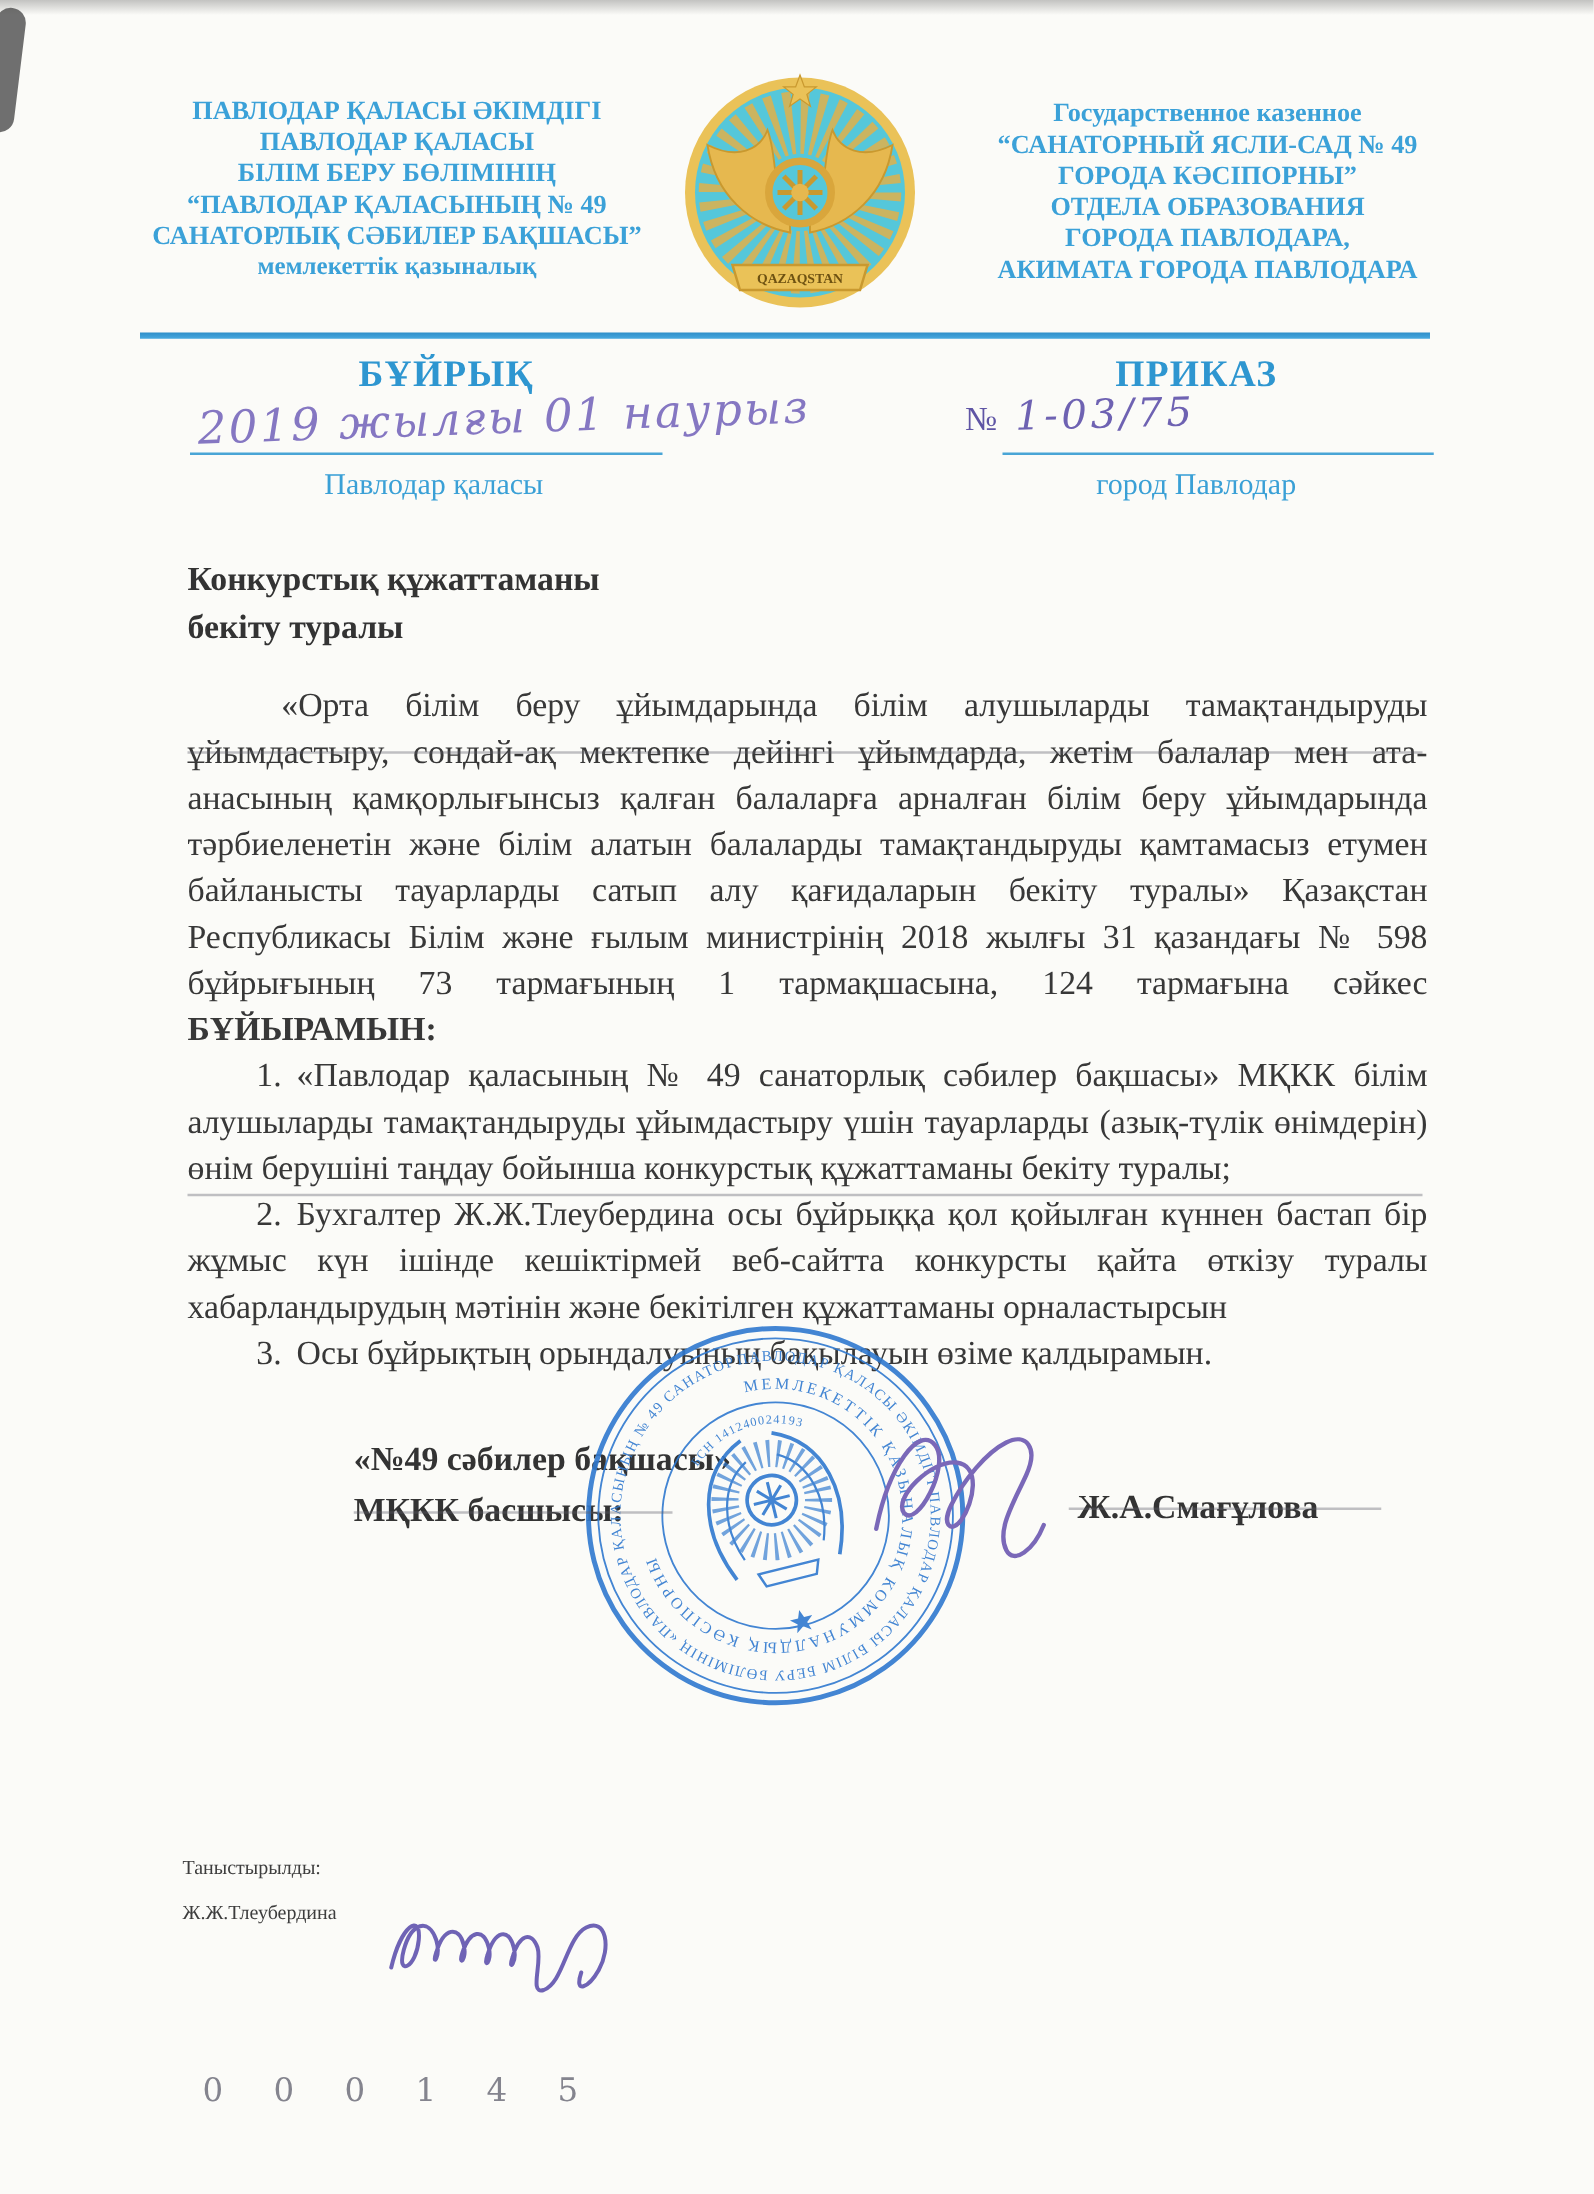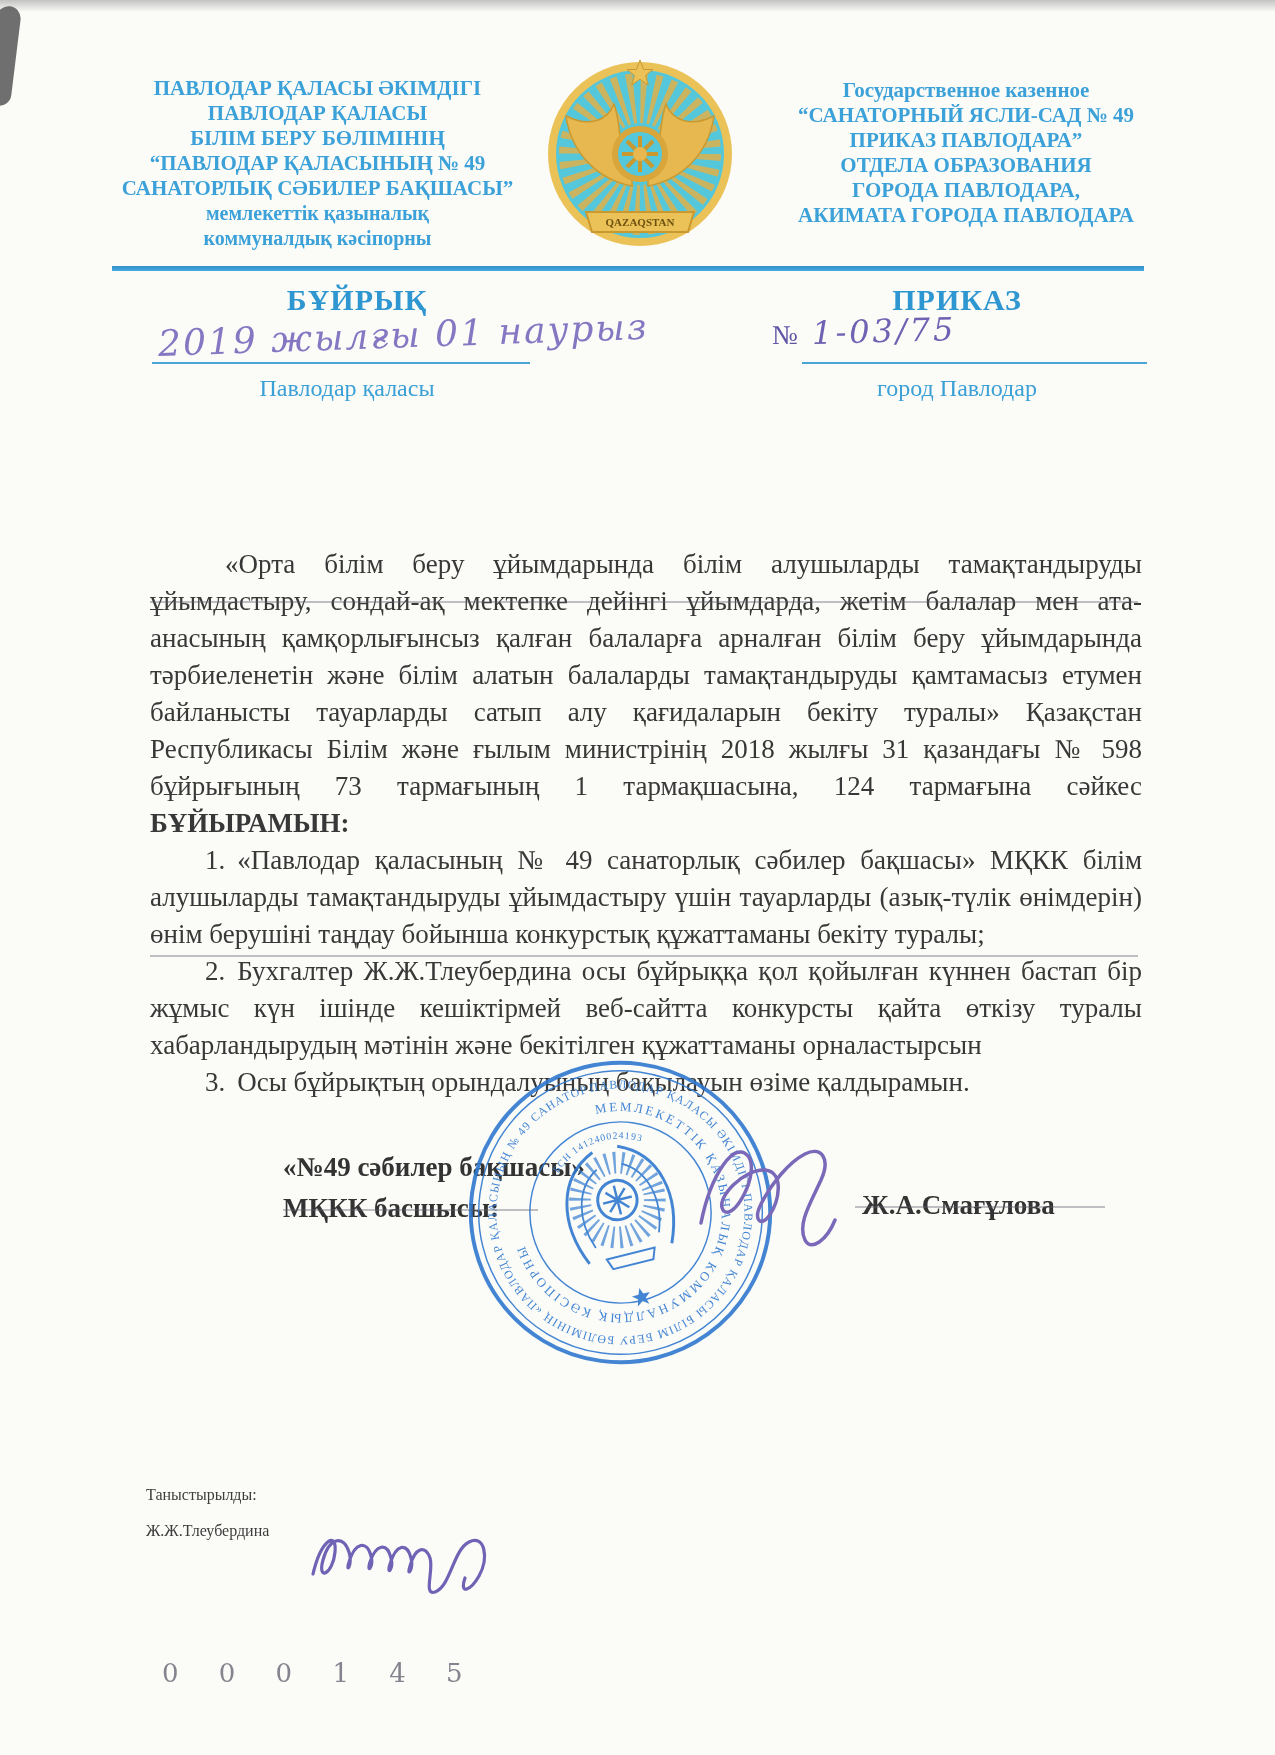--- a/index.html
+++ b/index.html
@@ -82,61 +82,64 @@
   <div class="scan-top"></div>
   <div class="scan-corner"></div>
 
   <div class="org" id="org-left">
     <div>ПАВЛОДАР ҚАЛАСЫ ӘКІМДІГІ</div>
     <div>ПАВЛОДАР ҚАЛАСЫ</div>
     <div>БІЛІМ БЕРУ БӨЛІМІНІҢ</div>
     <div>“ПАВЛОДАР ҚАЛАСЫНЫҢ № 49</div>
     <div>САНАТОРЛЫҚ СӘБИЛЕР БАҚШАСЫ”</div>
     <div class="small">мемлекеттік қазыналық</div>
-    <div class="small">коммуналдық кәсіпорны</div>
   </div>
 
   <svg id="emblem" viewBox="0 0 240 205">
     <circle cx="120" cy="100" r="92" fill="#eac258"></circle>
     <circle cx="120" cy="100" r="84" fill="#55c7da"></circle>
     <circle cx="120" cy="100" r="56" fill="none" stroke="#e0b04a" stroke-width="50" stroke-dasharray="5 6" opacity=".85"></circle>
     <path d="M112,132 C80,126 52,102 46,62 C70,74 88,66 94,50 C102,70 98,106 112,124 Z" fill="#e6b84f" stroke="#c9992f" stroke-width="1.5"></path>
     <path d="M128,132 C160,126 188,102 194,62 C170,74 152,66 146,50 C138,70 142,106 128,124 Z" fill="#e6b84f" stroke="#c9992f" stroke-width="1.5"></path>
     <circle cx="120" cy="100" r="25" fill="#55c7da" stroke="#d9a63c" stroke-width="6"></circle>
     <path d="M120,82 L120,118 M102,100 L138,100 M107,87 L133,113 M133,87 L107,113" stroke="#c9992f" stroke-width="4" fill="none"></path>
     <circle cx="120" cy="100" r="7" fill="#e6b84f"></circle>
     <path d="M66,158 L174,158 L168,178 L72,178 Z" fill="#eac258" stroke="#c9992f" stroke-width="2"></path>
     <text x="120" y="172" text-anchor="middle" font-size="11" font-weight="bold" fill="#6e5212">QAZAQSTAN</text>
     <path d="M120,6 l3.5,9.5 9.5,0 -7.5,6 2.8,9.5 -8.3,-5.8 -8.3,5.8 2.8,-9.5 -7.5,-6 9.5,0 Z" fill="#eac258" stroke="#c9992f" stroke-width="1"></path>
   </svg>
 
   <div class="org" id="org-right">
     <div>Государственное казенное</div>
     <div>“САНАТОРНЫЙ ЯСЛИ-САД № 49</div>
-    <div>ПРИКАЗ ПАВЛОДАРА”</div>
+    <div>ГОРОДА КӘСІПОРНЫ”</div>
     <div>ОТДЕЛА ОБРАЗОВАНИЯ</div>
     <div>ГОРОДА ПАВЛОДАРА,</div>
     <div>АКИМАТА ГОРОДА ПАВЛОДАРА</div>
   </div>
 
   <div class="rule"></div>
 
   <div class="order-title" id="buyryk">БҰЙРЫҚ</div>
   <div class="order-title" id="prikaz">ПРИКАЗ</div>
 
   <div class="hand" id="date-hand">2019 жылғы 01 наурыз</div>
   <div id="date-line"></div>
 
   <div id="num-label">№</div>
   <div class="hand" id="num-hand">1-03/75</div>
   <div id="num-line"></div>
 
   <div class="place" id="place-kk">Павлодар қаласы</div>
   <div class="place" id="place-ru">город Павлодар</div>
 
+  <div id="subject">
+    <div>Конкурстық құжаттаманы</div>
+    <div>бекіту туралы</div>
+  </div>
 
   <div id="body-text">
     <p class="main"><span>«Орта білім беру ұйымдарында білім алушыларды тамақтандыруды ұйымдастыру, сондай-ақ мектепке дейінгі ұйымдарда, жетім балалар мен ата-анасының қамқорлығынсыз қалған балаларға арналған білім беру ұйымдарында тәрбиеленетін және білім алатын балаларды тамақтандыруды қамтамасыз етумен байланысты тауарларды сатып алу қағидаларын  бекіту туралы» Қазақстан Республикасы Білім және ғылым министрінің 2018 жылғы 31 қазандағы № 598 бұйрығының 73 тармағының 1 тармақшасына, 124 тармағына сәйкес </span><b class="resolve">БҰЙЫРАМЫН:</b></p>
     <p class="item"><span class="inum">1.</span><span>«Павлодар қаласының № 49 санаторлық сәбилер бақшасы» МҚКК білім алушыларды тамақтандыруды ұйымдастыру үшін тауарларды (азық-түлік өнімдерін) өнім берушіні таңдау бойынша конкурстық құжаттаманы бекіту туралы;</span></p>
     <p class="item"><span class="inum">2.</span><span>Бухгалтер Ж.Ж.Тлеубердина осы бұйрыққа қол қойылған күннен бастап бір жұмыс күн ішінде кешіктірмей веб-сайтта конкурсты қайта өткізу туралы хабарландырудың мәтінін және бекітілген құжаттаманы орналастырсын</span></p>
     <p class="item"><span class="inum">3.</span><span>Осы бұйрықтың орындалуының бақылауын өзіме қалдырамын.</span></p>
   </div>
 
   <div class="sig-text" id="sig-org1">«№49 сәбилер бақшасы»</div>
   <div class="sig-text" id="sig-org2">МҚКК басшысы:</div>

